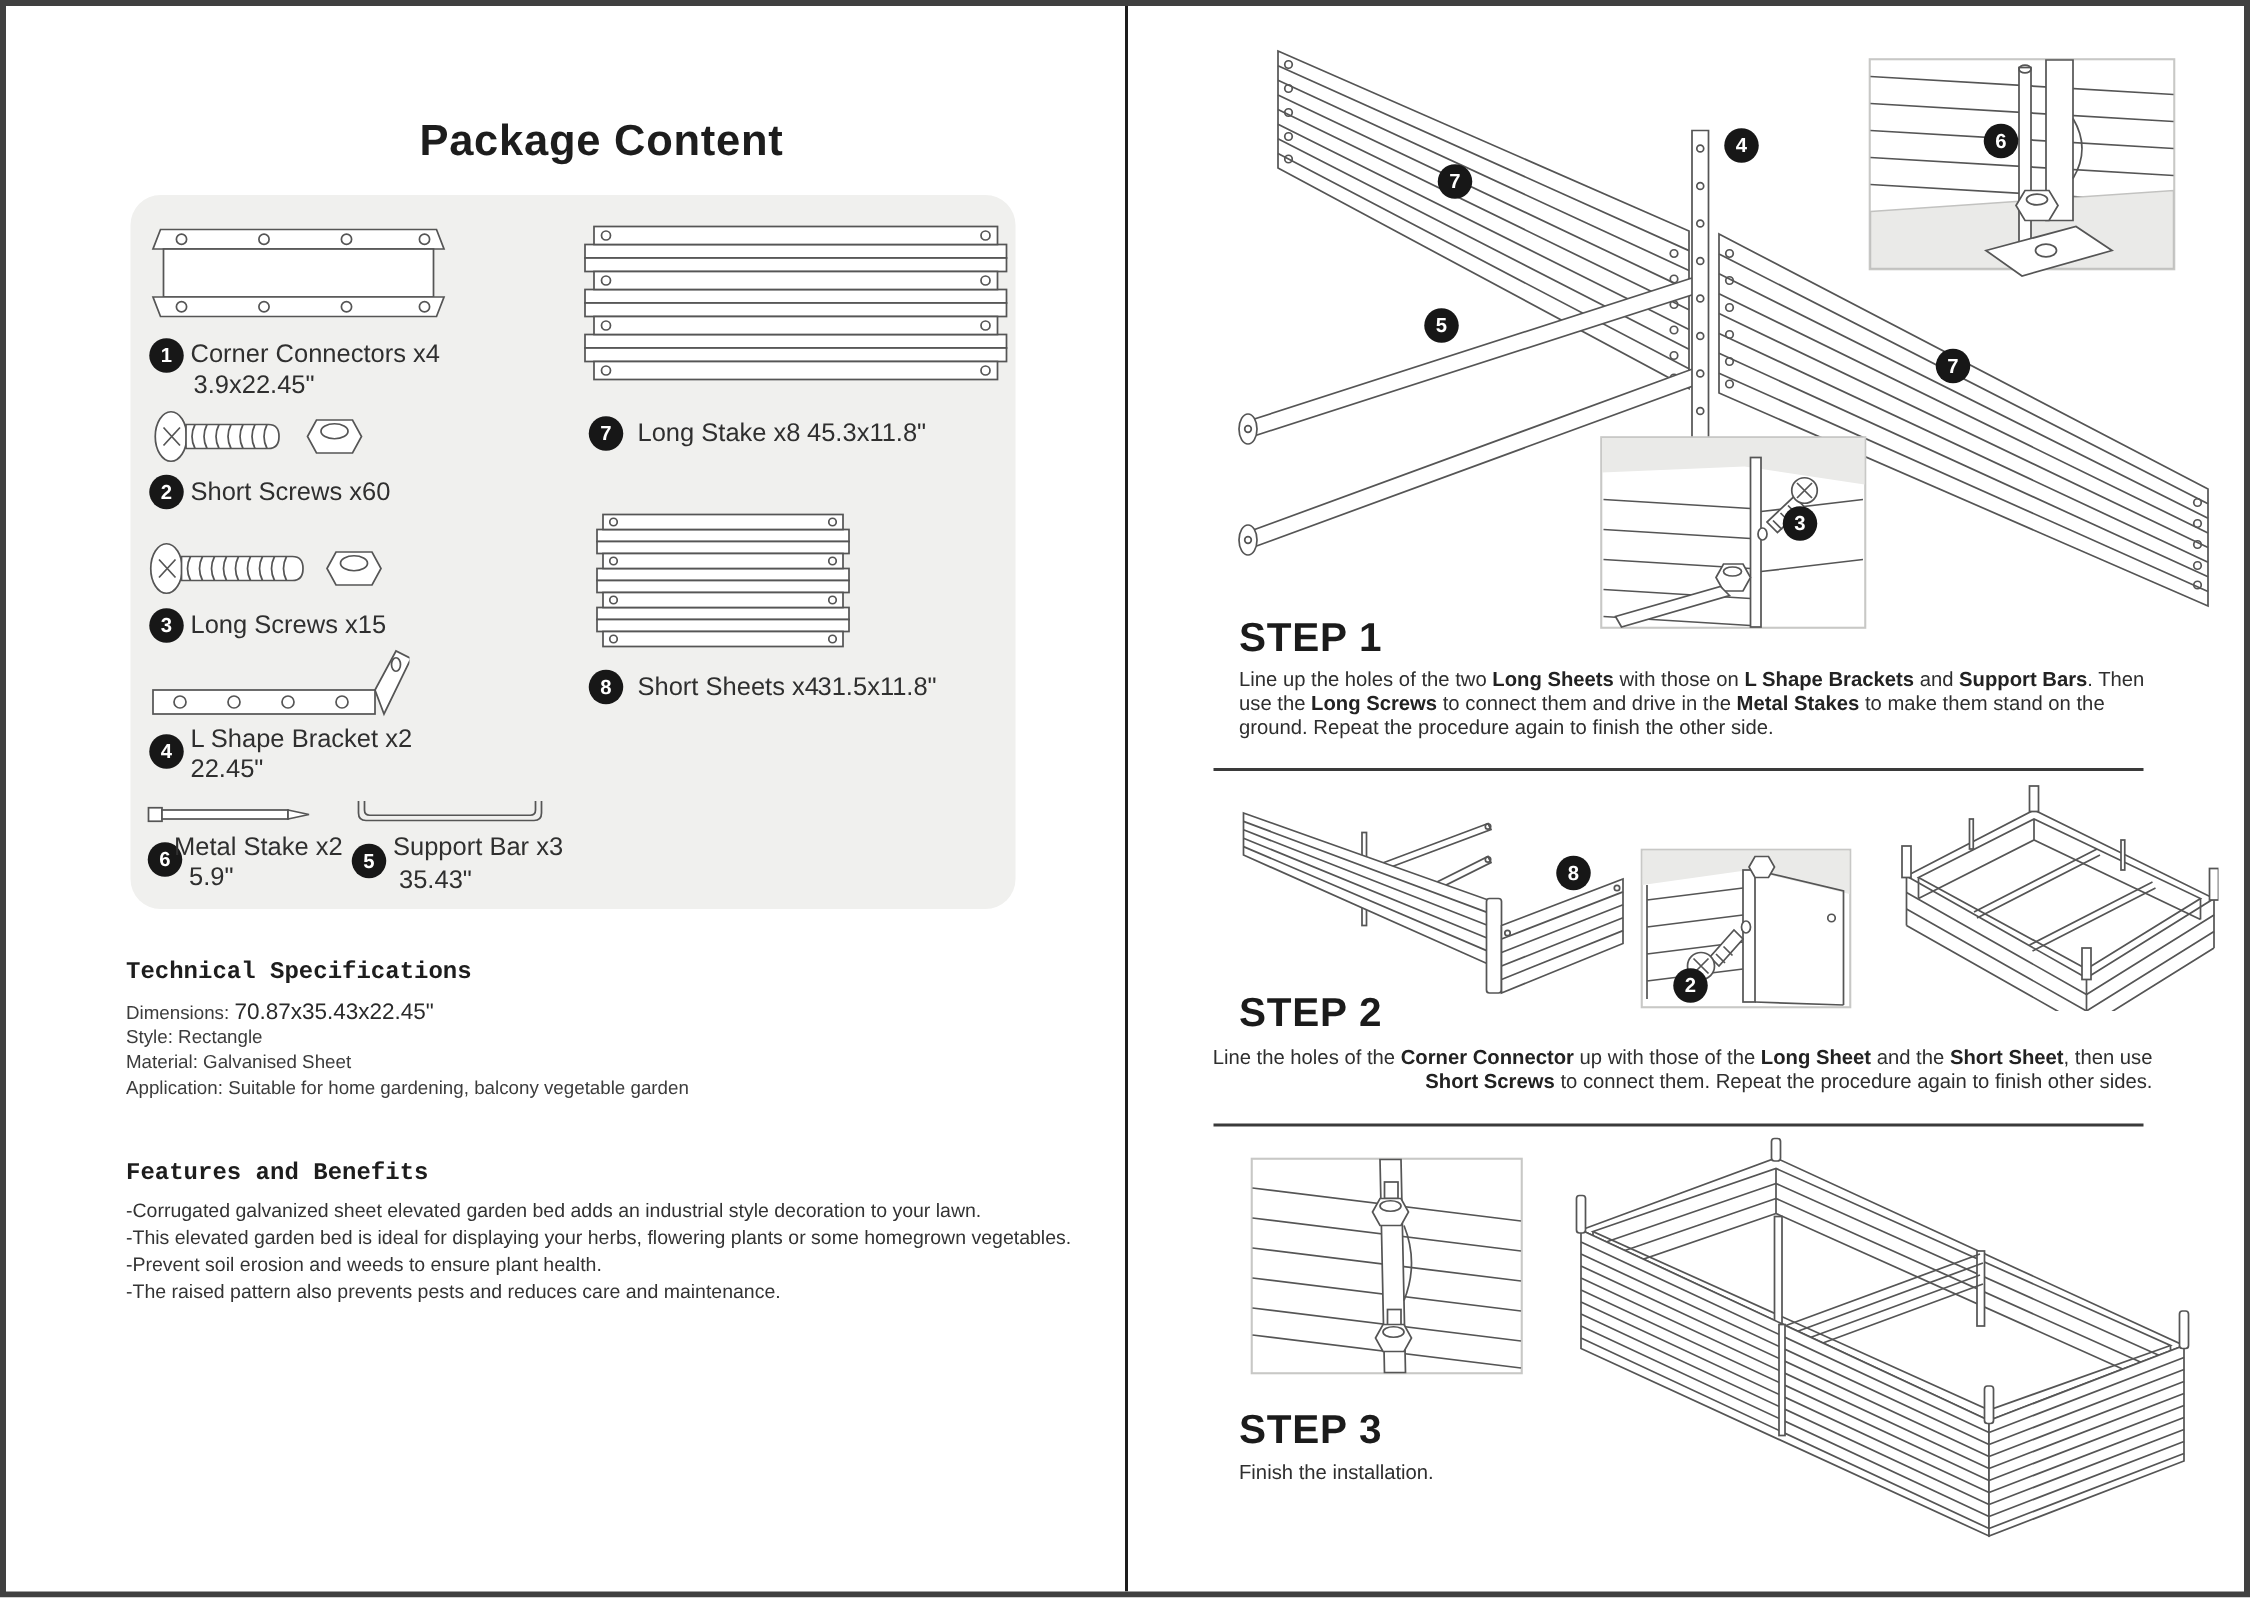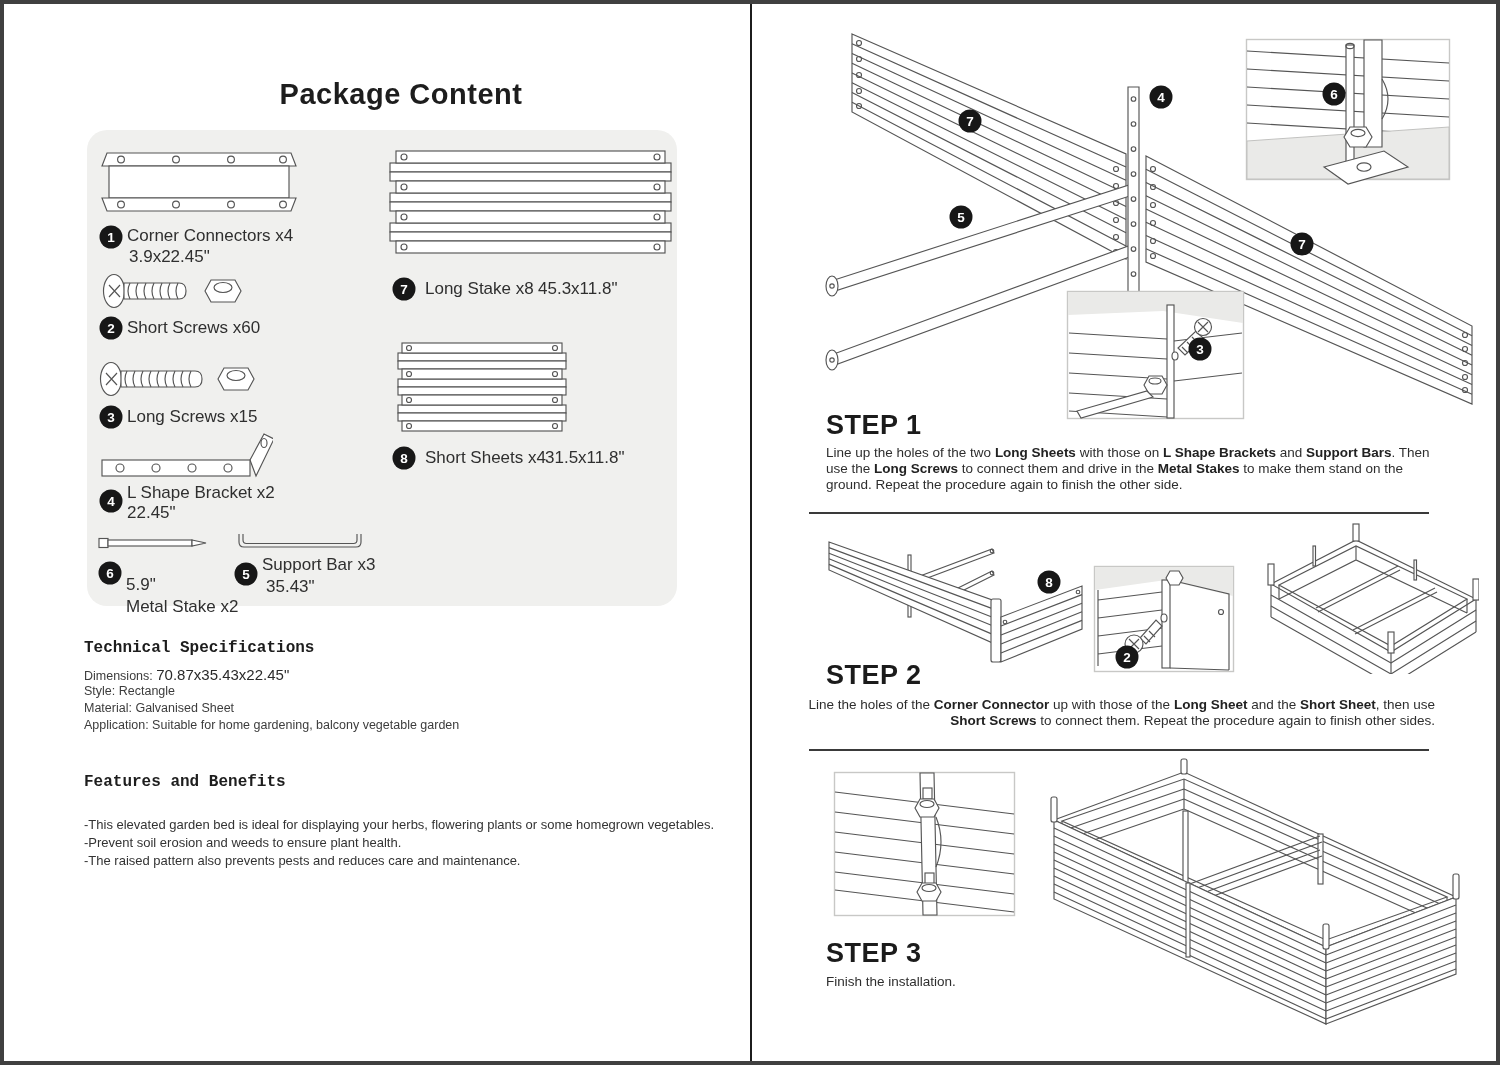--- a/index.html
+++ b/index.html
@@ -141,21 +141,21 @@
   <div class="itemlabel" style="left:123px;top:314px;">Short Screws x60</div>
 
   <div class="badge" style="left:107px;top:413px;">3</div>
   <div class="itemlabel" style="left:123px;top:403px;">Long Screws x15</div>
 
   <div class="badge" style="left:107px;top:497px;">4</div>
   <div class="itemlabel" style="left:123px;top:479px;">L Shape Bracket x2</div>
   <div class="itemdim" style="left:123px;top:499px;">22.45"</div>
 
   <div class="badge" style="left:106px;top:569px;">6</div>
-  <div class="itemlabel" style="left:122px;top:551px;margin-top:42px;">Metal Stake x2</div>
+  <div class="itemlabel" style="left:112px;top:551px;">Metal Stake x2</div>
   <div class="itemdim" style="left:122px;top:571px;">5.9"</div>
 
   <div class="badge" style="left:242px;top:570px;">5</div>
   <div class="itemlabel" style="left:258px;top:551px;">Support Bar x3</div>
   <div class="itemdim" style="left:262px;top:573px;">35.43"</div>
 
   <div class="badge" style="left:400px;top:285px;">7</div>
   <div class="itemlabel" style="left:421px;top:275px;">Long Stake x8</div>
   <div class="itemdim" style="left:534px;top:275px;">45.3x11.8"</div>
 
@@ -166,20 +166,21 @@
   <div class="h2" style="left:80px;top:635px;">Technical Specifications</div>
   <div class="specline" style="left:80px;top:662px;">
     <span>Dimensions:</span>
     <span class="specval">70.87x35.43x22.45"</span>
   </div>
   <div class="specline" style="left:80px;top:680px;">Style: Rectangle</div>
   <div class="specline" style="left:80px;top:697px;">Material: Galvanised Sheet</div>
   <div class="specline" style="left:80px;top:714px;">Application: Suitable for home gardening, balcony vegetable garden</div>
 
   <div class="h2" style="left:80px;top:769px;">Features and Benefits</div>
+  <div class="features" style="left:80px;top:794px;">-Corrugated galvanized sheet elevated garden bed adds an industrial style decoration to your lawn.</div>
   <div class="features" style="left:80px;top:812px;">-This elevated garden bed is ideal for displaying your herbs, flowering plants or some homegrown vegetables.</div>
   <div class="features" style="left:80px;top:830px;">-Prevent soil erosion and weeds to ensure plant health.</div>
   <div class="features" style="left:80px;top:848px;">-The raised pattern also prevents pests and reduces care and maintenance.</div>
 
   <div class="abs" style="left:815px;top:15px;width:660px;height:405px;">
     <svg width="660" height="405" viewBox="0 0 660 405">
 
       <polygon class="fillart" points="33,15 307,135 307,240 33,93"></polygon>
       <path class="lineart" d="M33,24.8 L307,148.1 M33,34.5 L307,161.3 M33,44.3 L307,174.4 M33,54 L307,187.5 M33,63.8 L307,200.6 M33,73.5 L307,213.8 M33,83.3 L307,226.9"></path>
       <circle class="lineart" cx="40" cy="24" r="2.5"></circle>

